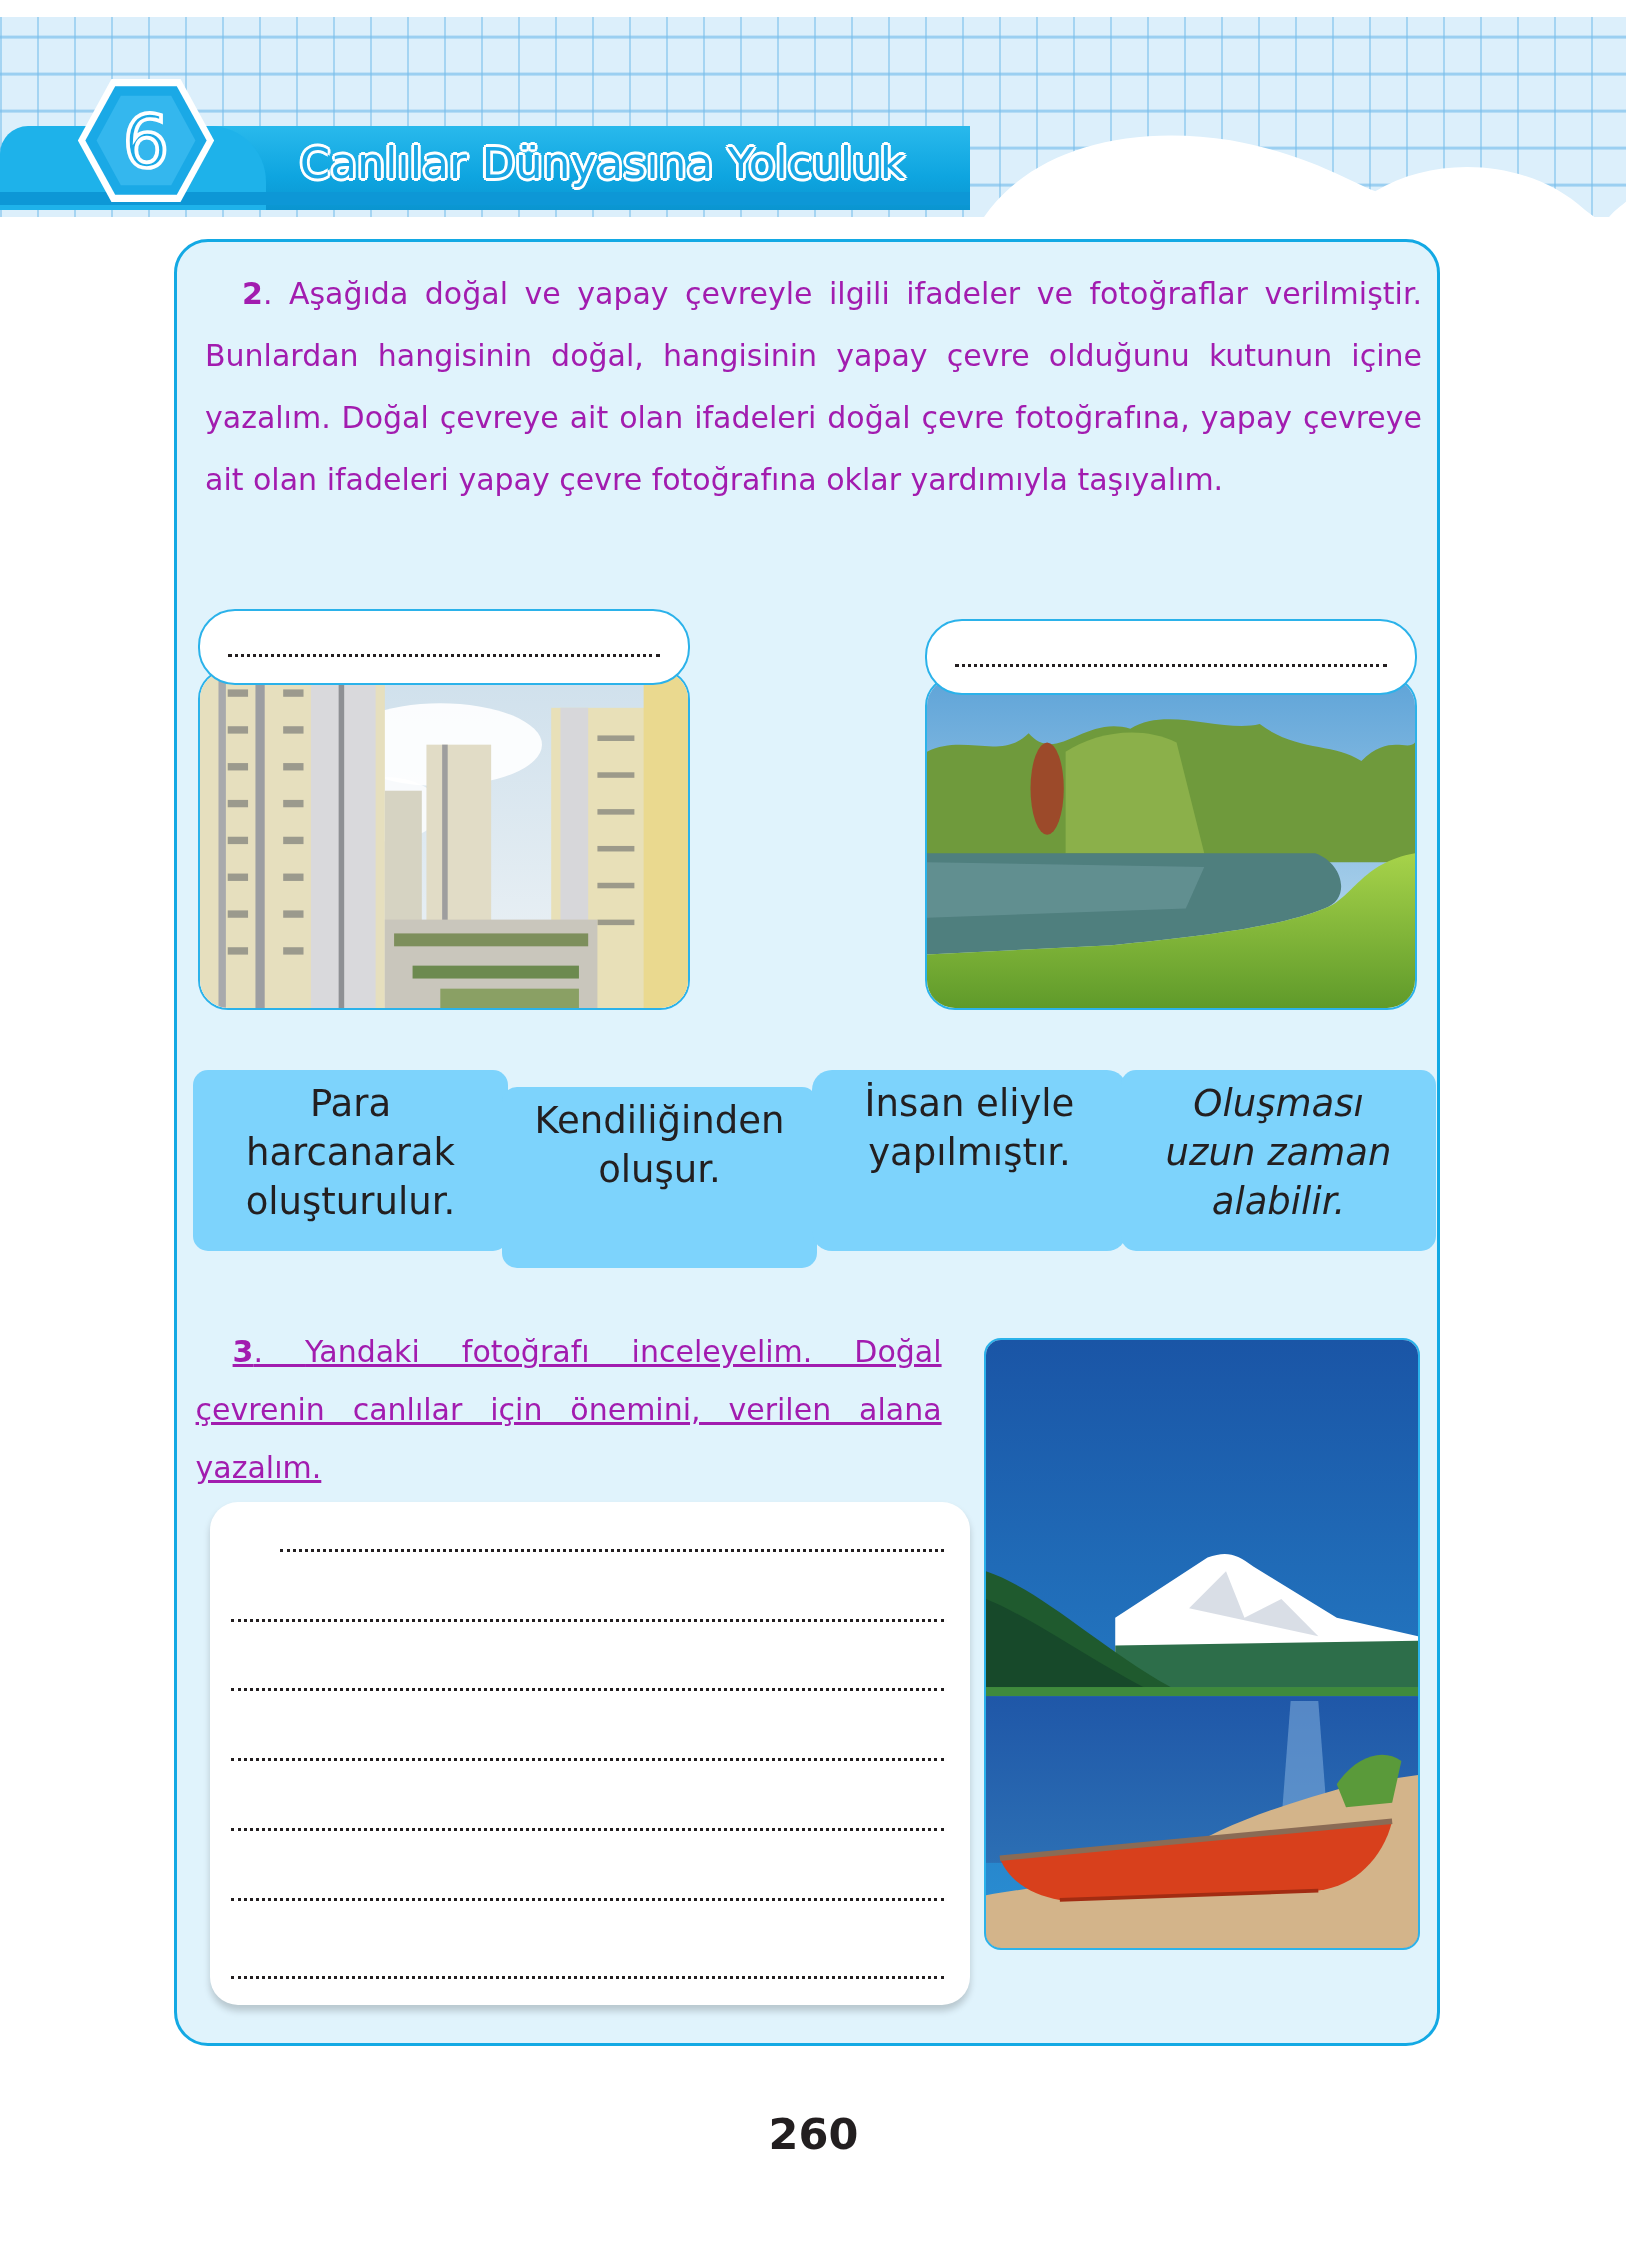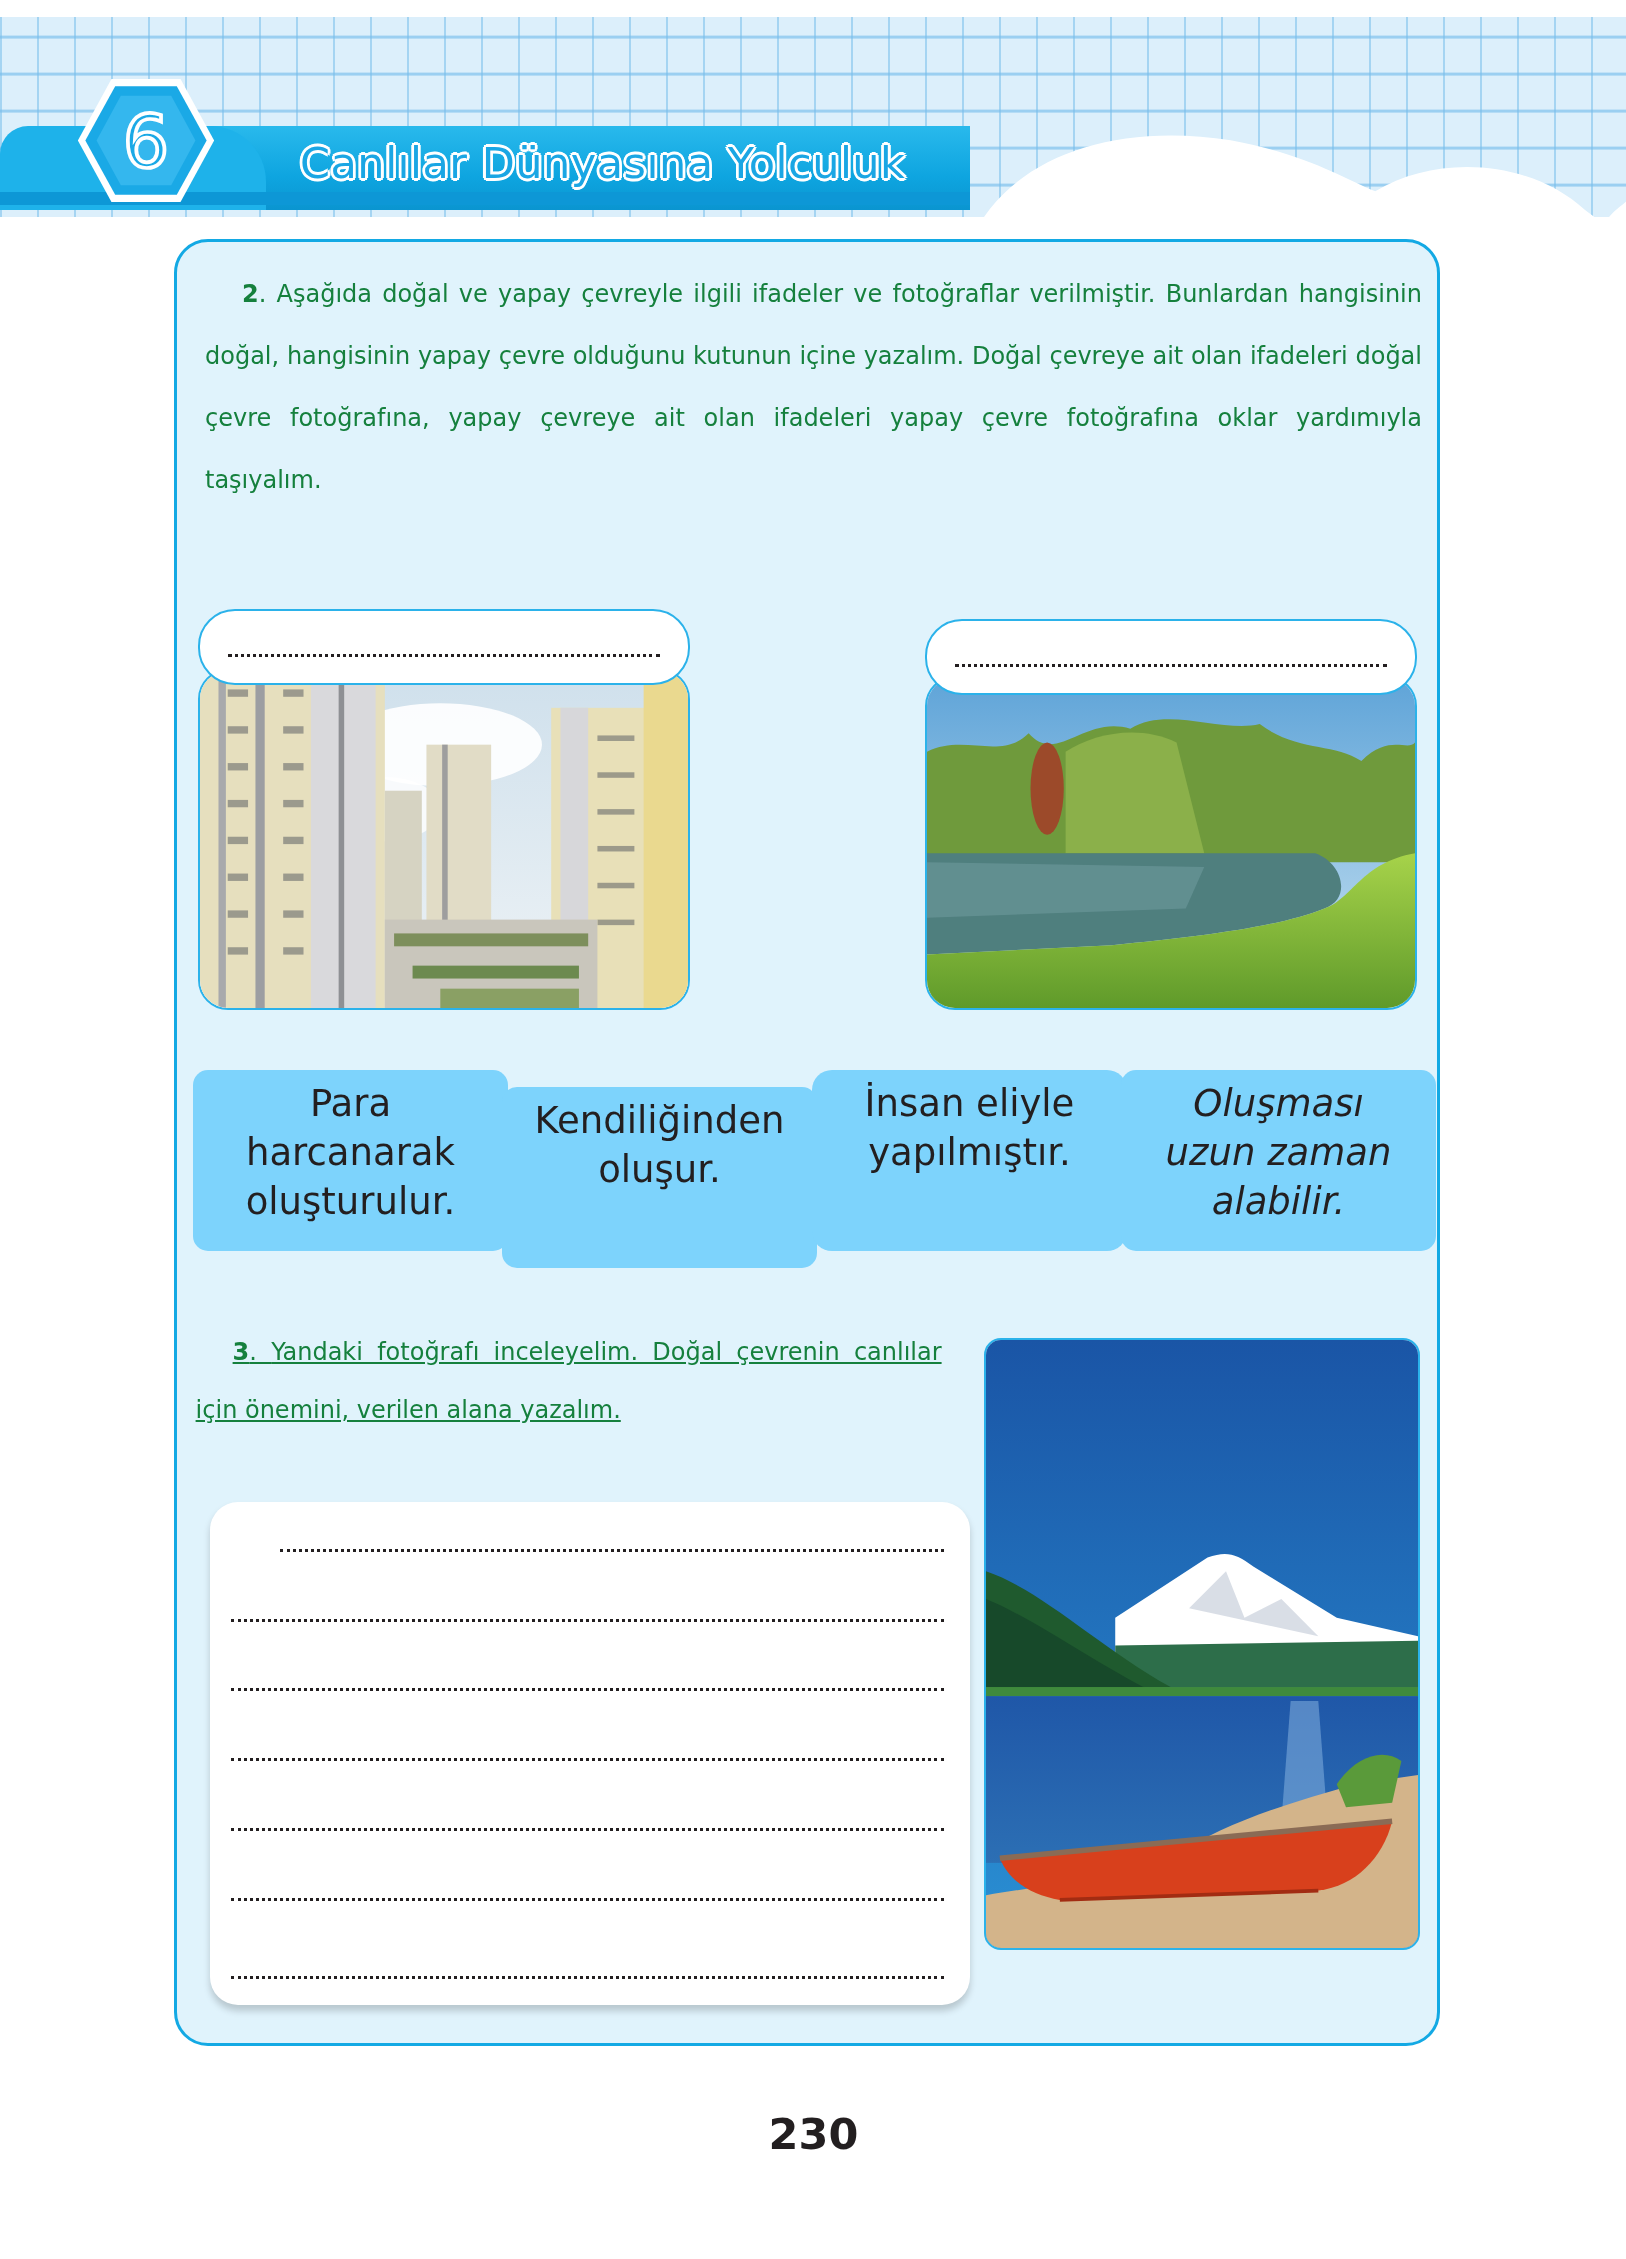--- a/index.html
+++ b/index.html
@@ -51,22 +51,22 @@
   }
   .cloud svg { width: 676px; height: 186px; display: block; }
 
   
   .panel {
     position: absolute; left: 174px; top: 239px; width: 1266px; height: 1807px;
     background: #e0f3fc; border: 3.7px solid #13a9e4; border-radius: 34px;
     box-sizing: border-box;
   }
   .q-text {
-    position: absolute; font-size: 24px; line-height: 62px;
-    color: #15803d; text-align: justify; text-align-last: left;
+    position: absolute; font-size: 30px; line-height: 62px;
+    color: #a21caf; text-align: justify; text-align-last: left;
   }
   .q2 { left: 28px; top: 20.5px; width: 1217px; }
   .q-num { font-weight: bold; }
   .indent { display: inline-block; width: 37px; }
 
   .label-pill {
     position: absolute; height: 76px; background: #fff;
     border: 2.8px solid #2bb2ea; border-radius: 37px; box-sizing: border-box;
   }
   .label-pill .dots {
@@ -276,14 +276,14 @@
       <path d="M330 390 L360 390 L370 520 L320 520 Z" fill="#8cb8e4" opacity="0.5"></path>
       <path d="M200 560 C260 520 330 500 400 480 L468 470 L468 657 L0 657 L0 600 C60 590 140 580 200 560 Z" fill="#d3b48a"></path>
       <path d="M380 480 C400 450 430 440 450 455 L440 500 L390 505 Z" fill="#5a9a3a"></path>
       <path d="M15 560 L440 520 C430 560 400 590 360 595 L80 605 C50 600 25 585 15 560 Z" fill="#d8401c"></path>
       <path d="M15 560 L440 520" stroke="#8a6b55" stroke-width="6"></path>
       <path d="M80 605 L360 595" stroke="#a22c12" stroke-width="4"></path>
     </svg>
   </div>
 </div>
 
-<div class="page-number">230</div>
+<div class="page-number">260</div>
 
 
 </body></html>

